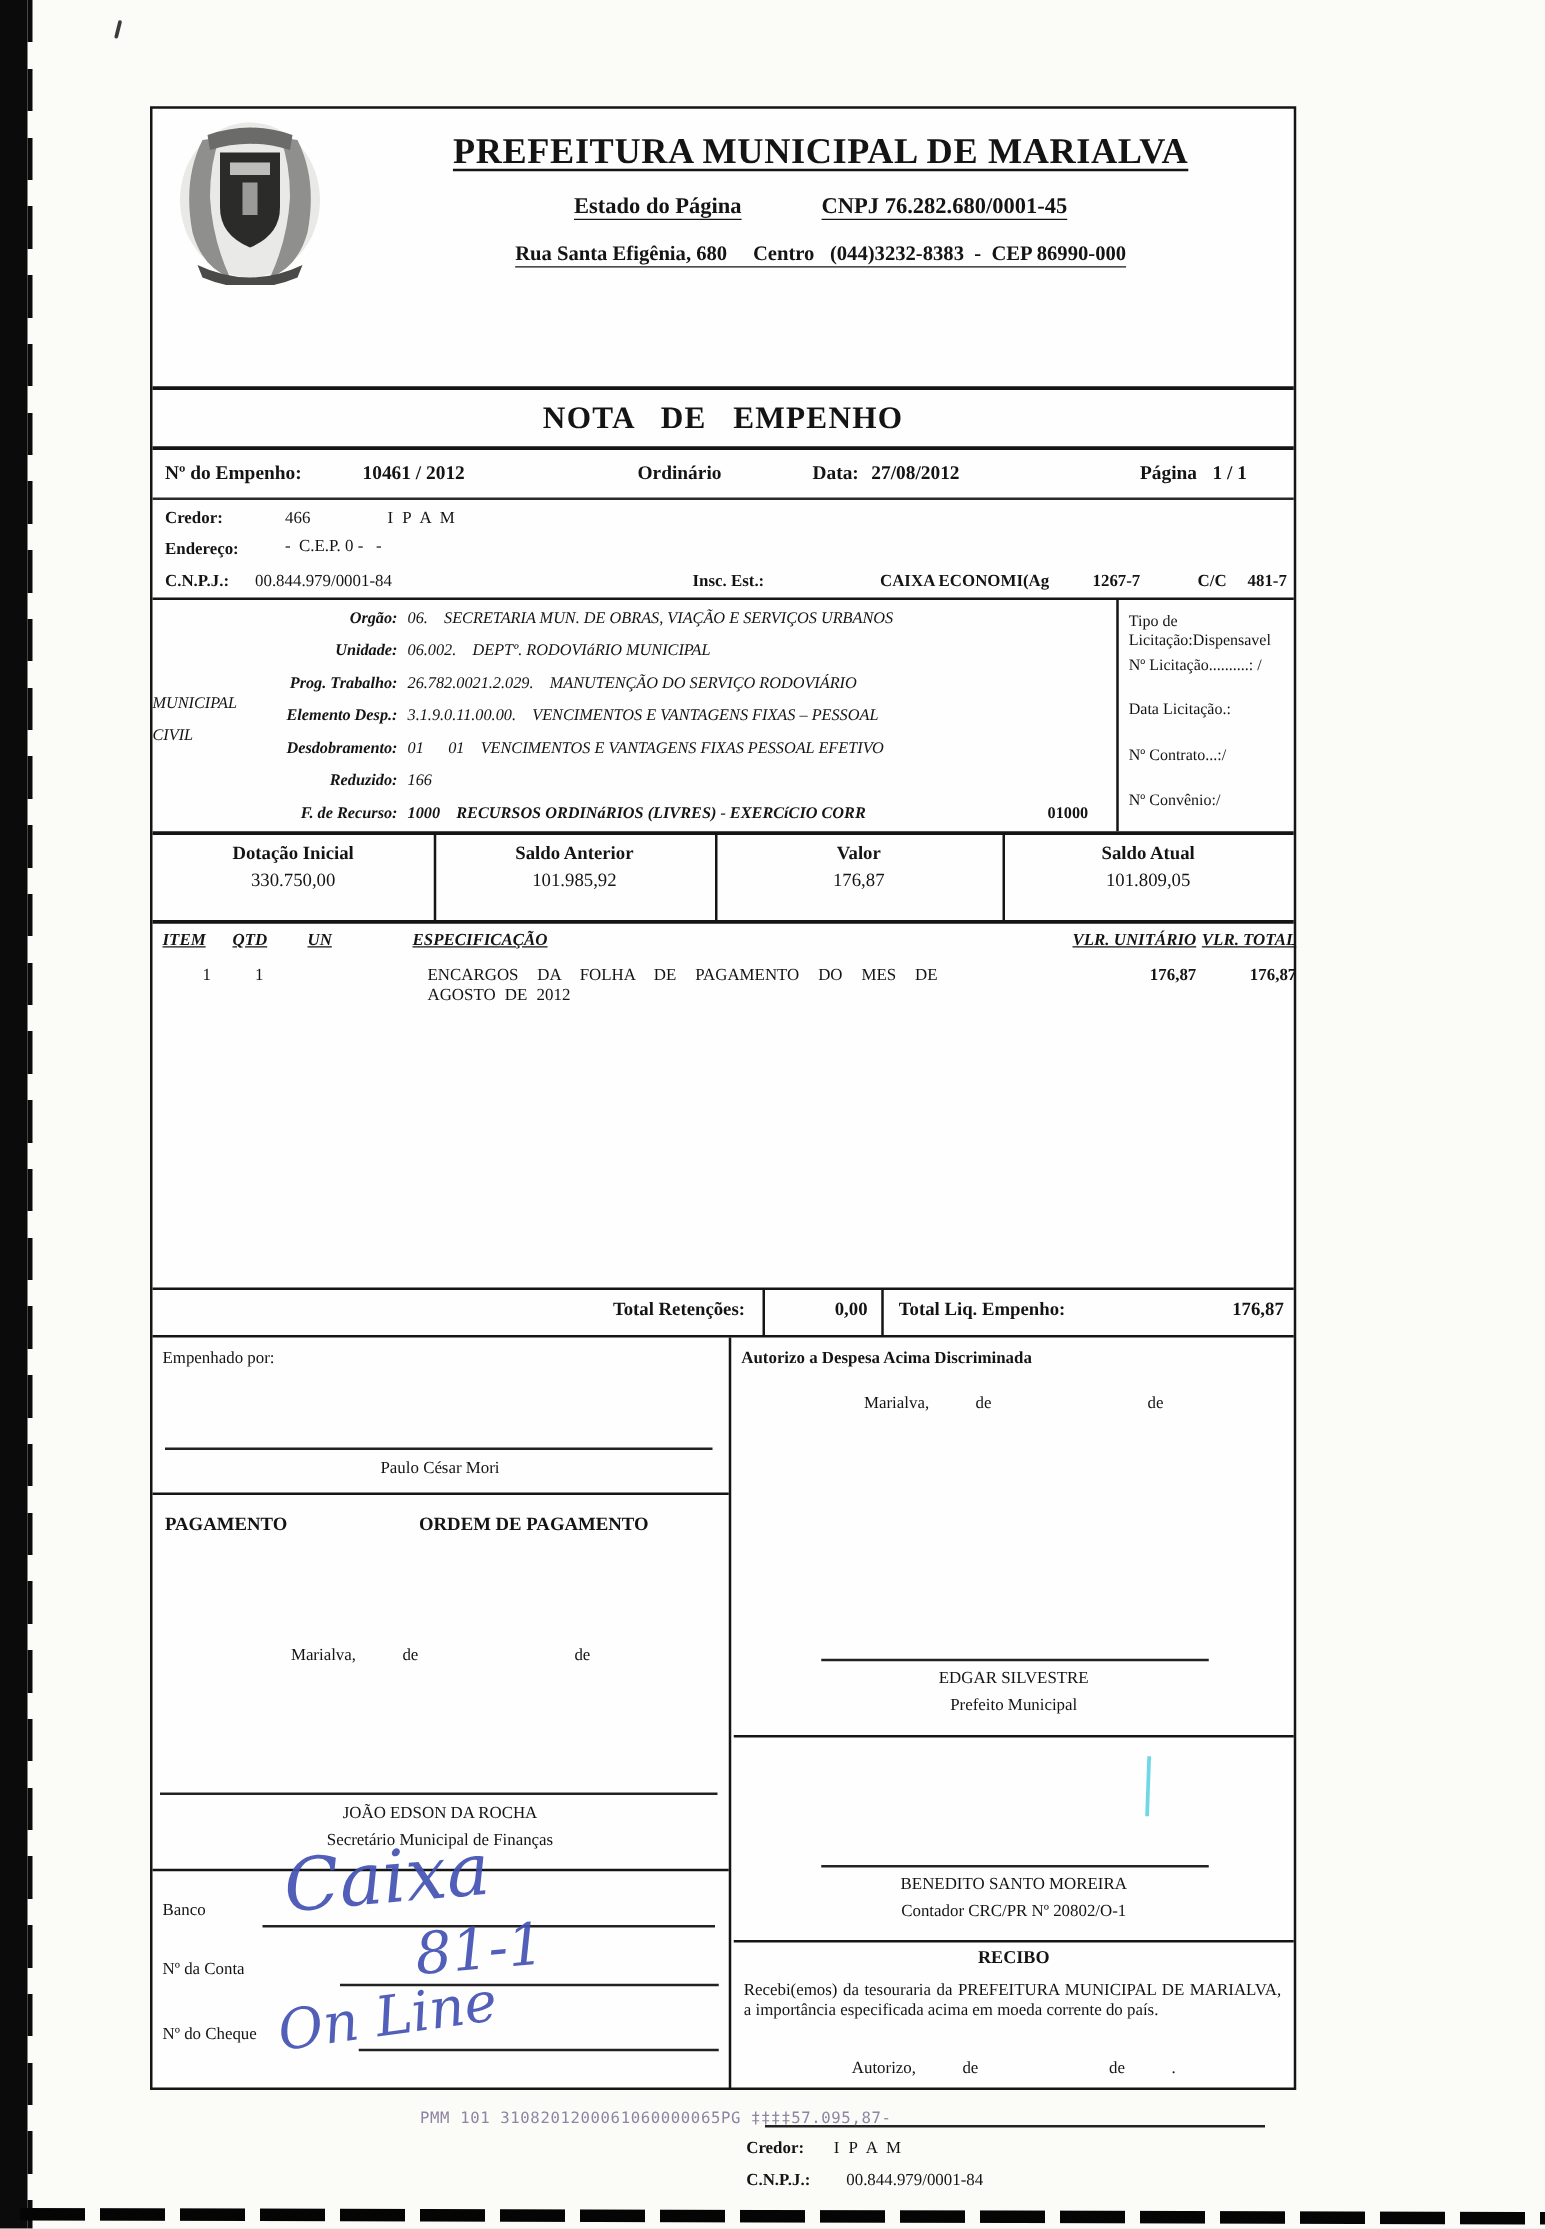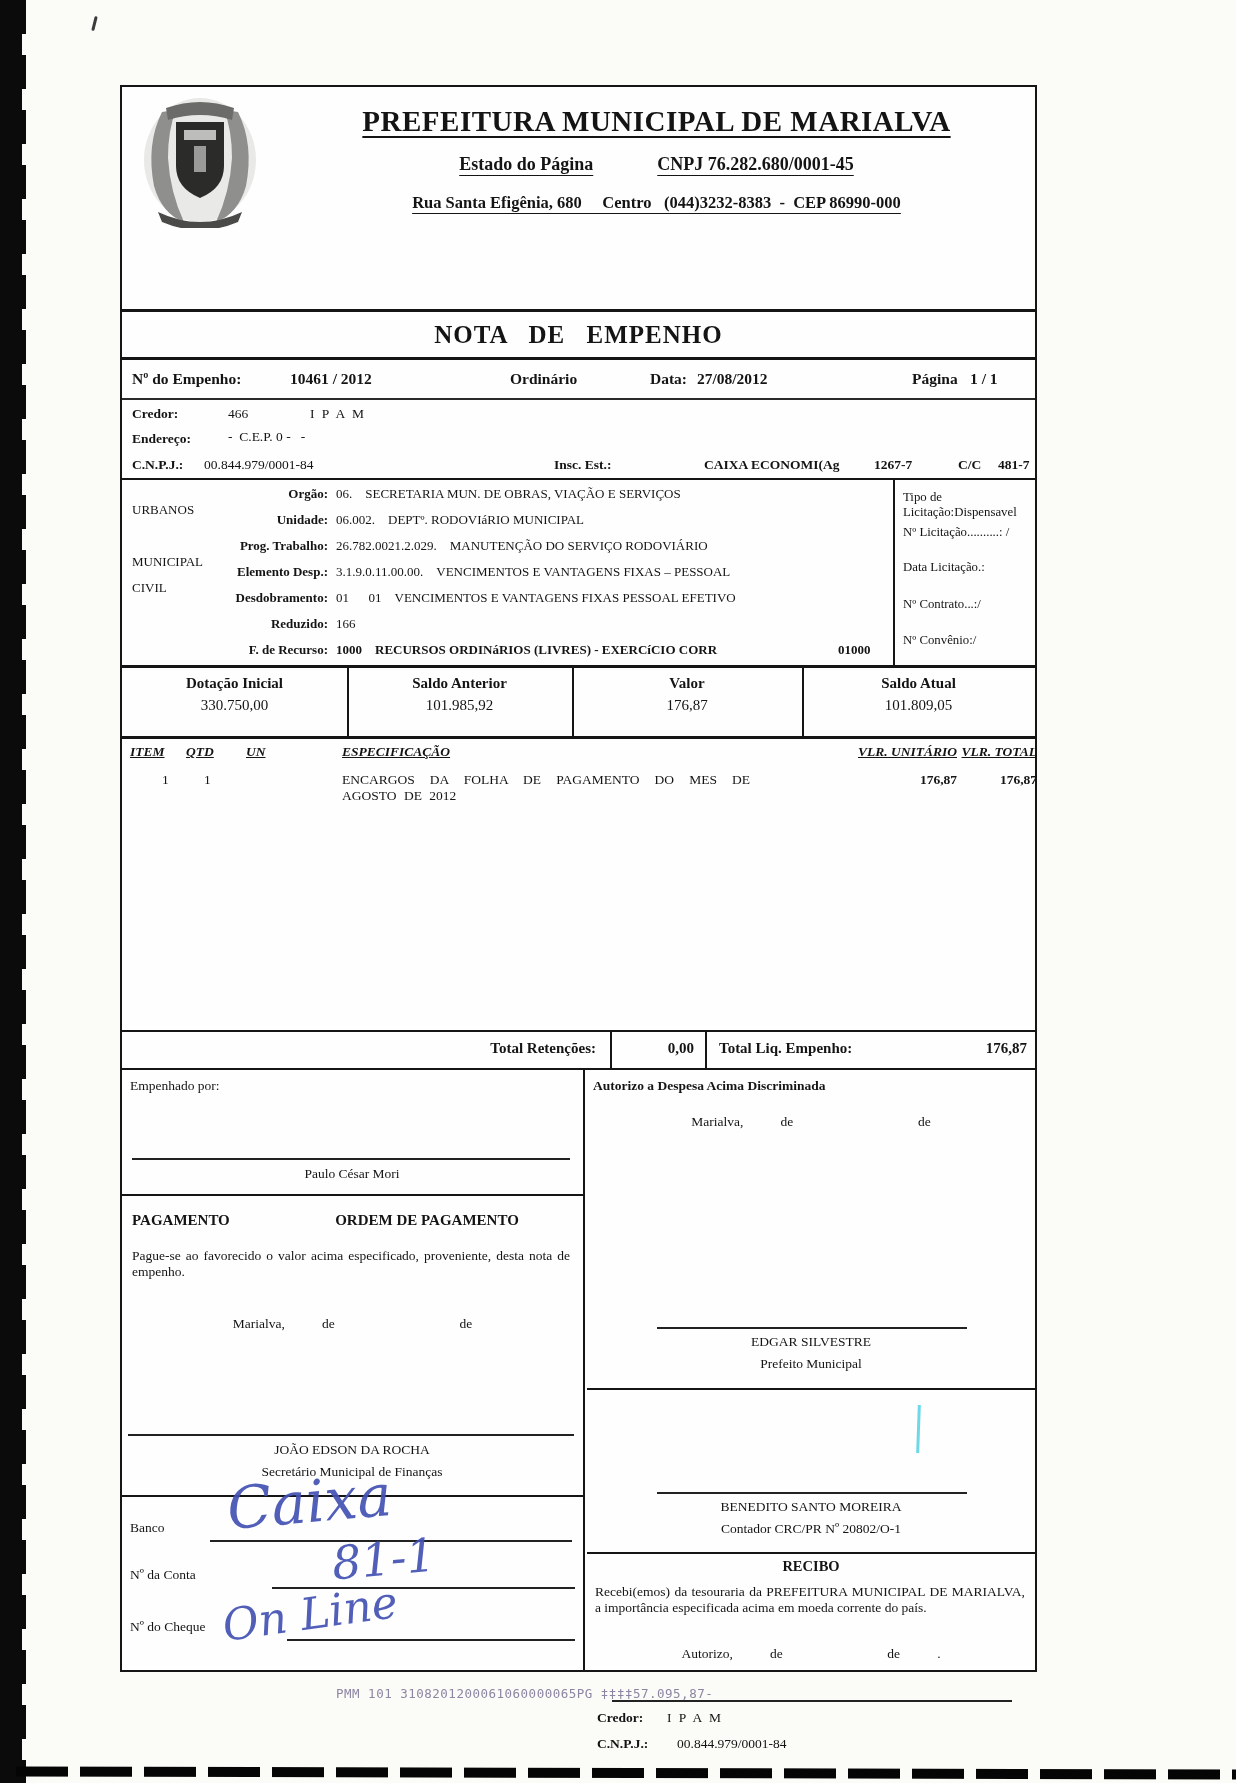--- a/index.html
+++ b/index.html
@@ -46,21 +46,21 @@
 
   
   .sec-emp{top:273px;height:40px;border-bottom:2px solid #2a2a2a;font-size:15.5px;font-weight:bold;}
   .sec-emp .abs{top:10px;}
 
   
   .sec-credor{top:313px;height:80px;border-bottom:2px solid #151515;font-size:13.5px;}
 
   
   .sec-budget{top:393px;height:185px;font-size:13px;}
-  .brow{position:absolute;left:10px;width:614px;}
+  .brow{position:absolute;left:0;width:614px;font-style:italic;}
   .blabel{display:inline-block;width:196px;text-align:right;font-weight:bold;}
   .bcode{margin-left:8px;white-space:pre;}
   .bdesc{margin-left:13px;}
   .licit{position:absolute;left:771px;top:0;bottom:0;width:142px;border-left:2px solid #151515;
         padding-left:8px;}
   .lrow{position:absolute;left:8px;font-size:12.8px;}
   .lrow .lab{font-weight:normal;}
 
   
   .sec-bal{top:578px;height:74px;border-top:3px solid #151515;border-bottom:3px solid #151515;
@@ -193,21 +193,21 @@
       <div class="bal-cell" style="left:680px;width:233px">
           <div class="bal-h">Saldo Atual</div>
           <div class="bal-v">101.809,05</div>
         </div>
     </div>
 
     <div class="sec sec-items">
       <span class="ith" style="left:8px">ITEM</span>
       <span class="ith" style="left:64px">QTD</span>
       <span class="ith" style="left:124px">UN</span>
-      <span class="ith" style="left:220px">ESPECIFICAÇÃO</span>
+      <span class="ith" style="left:208px">ESPECIFICAÇÃO</span>
       <span class="ith" style="left:690px;width:145px;text-align:right">VLR. UNITÁRIO</span>
       <span class="ith" style="left:822px;width:93px;text-align:right">VLR. TOTAL</span>
 
       <span class="itv" style="left:40px">1</span>
       <span class="itv" style="left:82px">1</span>
       <span class="itv" style="left:130px"></span>
       <span class="itv" style="left:220px;width:408px;text-align:justify;word-spacing:4px">ENCARGOS DA FOLHA DE PAGAMENTO DO MES DE AGOSTO DE 2012</span>
       <span class="itv b" style="left:690px;width:145px;text-align:right">176,87</span>
       <span class="itv b" style="left:822px;width:93px;text-align:right">176,87</span>
     </div>
@@ -223,21 +223,20 @@
 
     <div class="sec sec-sign">
 
       <div class="scol-left">
         <span class="abs" style="left:8px;top:8px">Empenhado por:</span>
         <div class="sigline" style="left:10px;top:88px;width:438px"></div>
         <div class="abs ctr" style="left:0;top:96px;width:460px">Paulo César Mori</div>
         <div class="hline" style="top:124px"></div>
         <span class="abs b" style="left:10px;top:142px;font-size:15px">PAGAMENTO</span>
         <span class="abs b ctr" style="left:160px;top:142px;width:290px;font-size:15px">ORDEM DE PAGAMENTO</span>
-        <div class="abs" style="left:10px;top:178px;width:438px;text-align:justify">Pague-se ao favorecido o valor acima especificado, proveniente, desta nota de empenho.</div>
         <div class="abs cityline" style="left:0;top:246px">Marialva,           de                                     de</div>
         <div class="sigline" style="left:6px;top:364px;width:446px"></div>
         <div class="abs ctr" style="left:0;top:372px;width:460px">JOÃO EDSON DA ROCHA</div>
         <div class="abs ctr" style="left:0;top:394px;width:460px">Secretário Municipal de Finanças</div>
         <div class="hline" style="top:425px"></div>
 
         <span class="abs" style="left:8px;top:450px">Banco</span>
         <div class="sigline" style="left:88px;top:470px;width:362px"></div>
         <span class="hand" style="left:105px;top:398px;font-size:58px">Caixa</span>
 

